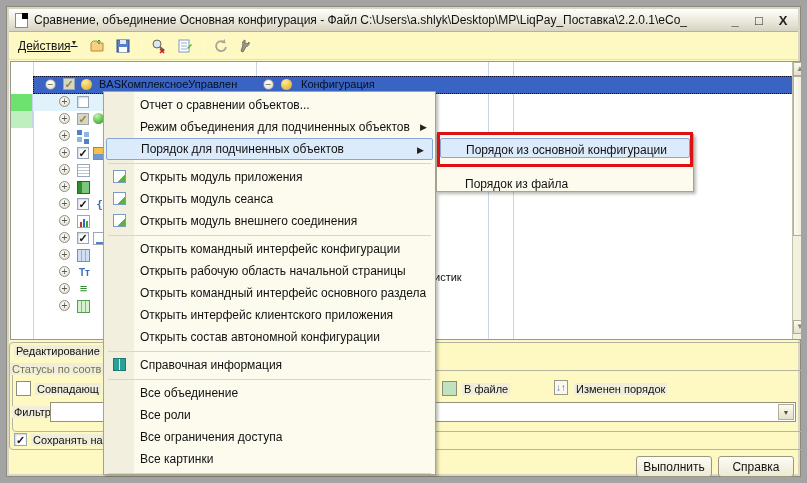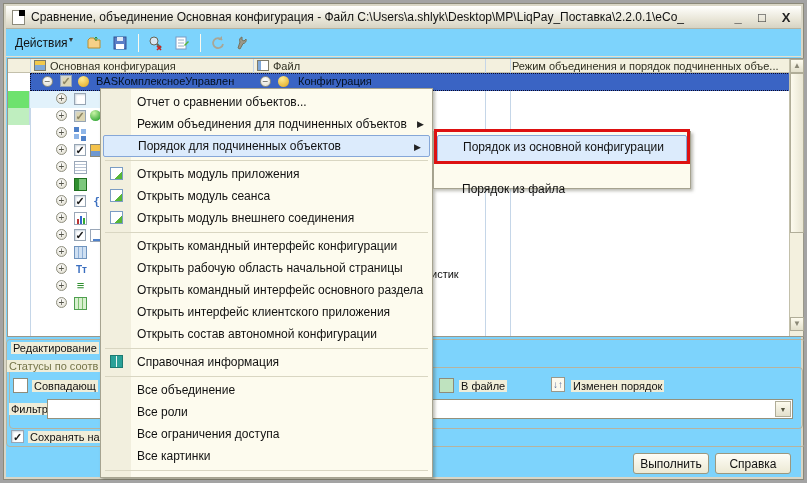--- a/index.html
+++ b/index.html
@@ -1,32 +1,32 @@
 <!DOCTYPE html>
 <html><head>
 <meta charset="utf-8">
 <style>
   html,body{margin:0;padding:0;background:#6f6d5e;font-family:"Liberation Sans",sans-serif;}
   *{box-sizing:border-box;}
-  .win{position:relative;width:807px;height:483px;background:#7dd3fc;overflow:hidden;
-       border:3px solid #a3a3a3;box-shadow:inset 0 0 0 1px #8b897a, inset 0 0 0 3px #d9d6c6;}
+  .win{position:relative;width:807px;height:483px;background:#fef9c3;overflow:hidden;
+       border:6px solid #a3a3a3;box-shadow:inset 0 0 0 1px #8b897a, inset 0 0 0 3px #d9d6c6;}
   
   .titlebar{position:absolute;left:3px;top:3px;right:3px;height:23px;
             background:linear-gradient(#fffffd,#e9e6d8 60%,#d6d3c3);
             border-bottom:1px solid #b5b2a0;display:flex;align-items:center;padding:0 6px;gap:6px;}
   .doc-ic{width:13px;height:15px;background:#fff;border:1px solid #8d8b7c;position:relative;flex:0 0 auto;}
   .doc-ic:before{content:"";position:absolute;right:-1px;top:-1px;border:3px solid;
                  border-color:#d6d3c3 d6d3c3 #9a9888 #9a9888;}
   .title{font-size:12px;color:#111;white-space:nowrap;overflow:hidden;flex:1 1 auto;}
   .winbtn{font-size:13px;font-weight:bold;color:#222;width:18px;text-align:center;cursor:default;flex:0 0 auto;}
   
   .toolbar{position:absolute;left:3px;top:27px;right:3px;height:27px;display:flex;align-items:center;
            padding:0 4px;gap:3px;border-bottom:1px solid #e3e0cf;}
   .actions{display:flex;align-items:flex-start;font-size:12px;color:#111;background:none;border:1px solid transparent;
-           padding:2px 4px;font-family:inherit;}
+           padding:2px 4px;font-family:inherit;text-decoration:underline;}
   .actions .dd{font-size:7px;color:#333;}
   .tbtn{width:23px;height:22px;display:flex;align-items:center;justify-content:center;border:1px solid transparent;background:none;padding:0;}
   .tsep{width:1px;height:18px;background:#c2bfac;border-right:1px solid #fbf9ee;margin:0 3px;}
   
   .table{position:absolute;left:4px;top:55px;width:797px;height:279px;background:#fff;
          border:1px solid #9a988a;z-index:1;}
   .thead{position:absolute;left:0;top:0;width:100%;height:14px;background:#f3f0de;border-bottom:1px solid #c3c0ab;}
   .hlabel{position:absolute;top:1px;font-size:11px;color:#2e2e20;white-space:nowrap;overflow:hidden;}
   .hic{position:absolute;top:1px;width:12px;height:11px;border:1px solid #7d7b6a;}
   .hic-main{background:linear-gradient(180deg,#f2c94c 45%,#7fa8d8 45%);}
@@ -93,21 +93,21 @@
   .msep{height:6px;position:relative;}
   .msep:after{content:"";position:absolute;left:4px;right:4px;top:3px;height:1px;background:#d9d6c2;}
   .gic-module{background:linear-gradient(135deg,#ffffff 65%,#57b637 65%);border:1px solid #7a9cc4;}
   .gic-help{background:linear-gradient(90deg,#2aa198 45%,#e8f6f4 45%,#e8f6f4 55%,#2aa198 55%);border:1px solid #1c7a72;}
   .gic-add{color:#2f9f2f;font-weight:bold;font-size:14px;line-height:13px;text-align:center;}
   
   .submenu{position:absolute;left:430px;top:128px;width:258px;height:58px;z-index:12;background:#fdfbee;
            border:1px solid #a6a390;box-shadow:2px 2px 3px rgba(60,60,40,.35);padding-top:3px;}
   .smi{position:relative;height:25px;}
   .smi .lbl{position:absolute;left:28px;top:19px;font-size:12px;color:#111;white-space:nowrap;}
-  .smi.hl{margin:0 3px;height:28px;background:#dcebfc;border:1px solid #86a7d8;border-radius:2px;}
+  .smi.hl{margin:0 3px;height:20px;background:#dcebfc;border:1px solid #86a7d8;border-radius:2px;}
   .smi.hl .lbl{left:25px;top:4px;}
   .redbox{position:absolute;left:431px;top:126px;width:256px;height:35px;border:3px solid #dd1111;z-index:20;}
 </style>
 </head>
 <body>
 
 <div class="win">
 
   <div class="titlebar">
     <span class="doc-ic"></span>
@@ -160,27 +160,20 @@
         </svg>
     </button>
     <button class="tbtn">
       <svg width="16" height="16">
           <path d="M6 2a3.4 3.4 0 00-2 5l-2 6 2 1 3-5.4A3.4 3.4 0 0010 4L8 6 6 5z" fill="#9a988a" stroke="#75735f"></path>
         </svg>
     </button>
   </div>
 
   <div class="table" id="table">
-    <div class="thead">
-      <span class="hic hic-main" style="left:26px"></span>
-      <span class="hlabel" style="left:42px;max-width:200px">Основная конфигурация</span>
-      <span class="hic hic-file" style="left:249px"></span>
-      <span class="hlabel" style="left:265px">Файл</span>
-      <span class="hlabel" style="left:504px;max-width:276px">Режим объединения и порядок подчиненных объе...</span>
-    </div>
     <div class="gridline" style="left:22px"></div>
     <div class="gridline" style="left:245px"></div>
     <div class="gridline" style="left:477px"></div>
     <div class="gridline" style="left:502px"></div>
     <div id="rows">
         <div class="trow">
           <span class="cell-status" style="top: 32px; background: rgb(110, 226, 110);"></span>
           <span style="position: absolute; left: 22px; top: 32px; width: 223px; height: 17px; background: rgb(226, 242, 251);"></span>
           <span class="xp" style="left: 48px; top: 34px;">+</span>
           <span class="cb" style="left: 66px; top: 34px;"></span>

